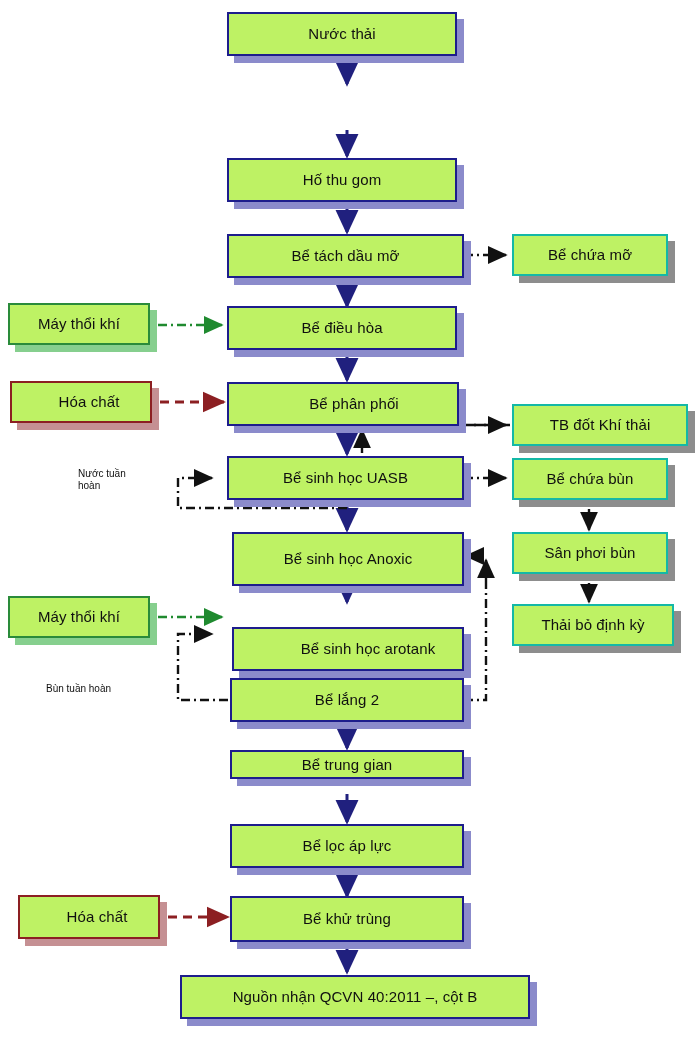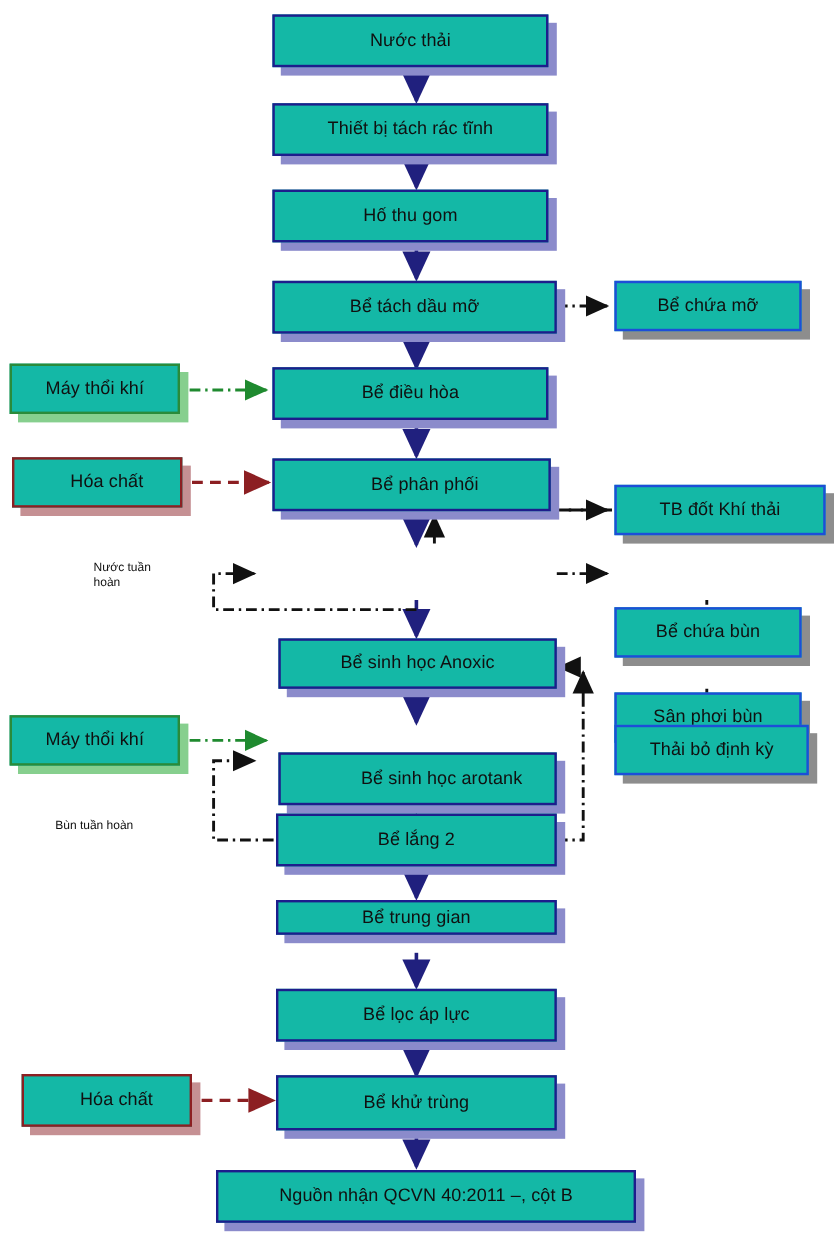--- a/index.html
+++ b/index.html
@@ -25,39 +25,39 @@
     height: 1047px;
     pointer-events: none;
   }
   .node {
     position: absolute;
     box-sizing: border-box;
     display: flex;
     align-items: center;
     justify-content: center;
     text-align: center;
-    background: #14b8a6;
+    background: #bef264;
     z-index: 3;
   }
   .node .lbl {
     display: block;
     line-height: 1.15;
     color: #101010;
     font-size: 15px;
     letter-spacing: 0.1px;
     white-space: nowrap;
   }
   
   .node.main {
     border: 2px solid #1d1d8c;
     box-shadow: 7px 7px 0 0 #8b8bcb;
   }
   
   .node.aux {
-    border: 2px solid #1d4ed8;
+    border: 2px solid #14b8a6;
     box-shadow: 7px 7px 0 0 #8d8d8d;
     text-align: right;
   }
   
   .node.blower {
     border: 2px solid #2a8b3a;
     box-shadow: 7px 7px 0 0 #86cf8e;
   }
   
   .node.chem {
@@ -137,36 +137,36 @@
     <line x1="158" y1="617" x2="222" y2="617" stroke="#1f8a2f" stroke-width="2.4" fill="none" stroke-dasharray="9,4,2,4" marker-end="url(#ah-green)"></line>
 
     <path d="M228,700 L178,700 L178,634 L212,634" stroke="#111111" stroke-width="2.4" fill="none" stroke-dasharray="9,4,2,4" marker-end="url(#ah-black)"></path>
 
     <line x1="168" y1="917" x2="228" y2="917" stroke="#8c1f22" stroke-width="2.8" fill="none" stroke-dasharray="9,6" marker-end="url(#ah-red)"></line>
   </svg>
 
   <div class="node main" style="left:227px; top:12px; width:230px; height:44px;">
     <span class="lbl">Nước thải</span>
   </div>
-  <div class="node main" style="left:227px; top:86px; width:230px; height:44px;">
-    <span class="lbl">Thiết bị tách rác tĩnh</span>
-  </div>
   <div class="node main" style="left:227px; top:158px; width:230px; height:44px;">
     <span class="lbl">Hố thu gom</span>
   </div>
   <div class="node main" style="left:227px; top:234px; width:237px; height:44px;">
     <span class="lbl">Bể tách dầu mỡ</span>
   </div>
   <div class="node main" style="left:227px; top:306px; width:230px; height:44px;">
     <span class="lbl">Bể điều hòa</span>
   </div>
   <div class="node main" style="left:227px; top:382px; width:232px; height:44px;padding-left:22px;">
     <span class="lbl">Bể phân phối</span>
   </div>
-  <div class="node main" style="left:232px; top:532px; width:232px; height:42px;">
+  <div class="node main" style="left:227px; top:456px; width:237px; height:44px;">
+    <span class="lbl">Bể sinh học UASB</span>
+  </div>
+  <div class="node main" style="left:232px; top:532px; width:232px; height:54px;">
     <span class="lbl">Bể sinh học Anoxic</span>
   </div>
   <div class="node main" style="left:232px; top:627px; width:232px; height:44px;padding-left:40px;">
     <span class="lbl">Bể sinh học arotank</span>
   </div>
   <div class="node main" style="left:230px; top:678px; width:234px; height:44px;">
     <span class="lbl">Bể lắng 2</span>
   </div>
   <div class="node main" style="left:230px; top:750px; width:234px; height:29px;">
     <span class="lbl">Bể trung gian</span>
@@ -180,24 +180,24 @@
   <div class="node main" style="left:180px; top:975px; width:350px; height:44px;">
     <span class="lbl">Nguồn nhận QCVN 40:2011 –, cột B</span>
   </div>
 
   <div class="node aux" style="left:512px; top:234px; width:156px; height:42px;">
     <span class="lbl">Bể chứa mỡ</span>
   </div>
   <div class="node aux" style="left:512px; top:404px; width:176px; height:42px;">
     <span class="lbl">TB đốt Khí thải</span>
   </div>
-  <div class="node aux" style="left:512px; top:458px; width:156px; height:42px;margin-top:48px;">
+  <div class="node aux" style="left:512px; top:458px; width:156px; height:42px;">
     <span class="lbl">Bể chứa bùn</span>
   </div>
-  <div class="node aux" style="left:512px; top:532px; width:156px; height:42px;margin-top:45px;">
+  <div class="node aux" style="left:512px; top:532px; width:156px; height:42px;">
     <span class="lbl">Sân phơi bùn</span>
   </div>
   <div class="node aux" style="left:512px; top:604px; width:162px; height:42px;">
     <span class="lbl">Thải bỏ định kỳ</span>
   </div>
 
   <div class="node blower" style="left:8px; top:303px; width:142px; height:42px;">
     <span class="lbl">Máy thổi khí</span>
   </div>
   <div class="node chem" style="left:10px; top:381px; width:142px; height:42px;">

